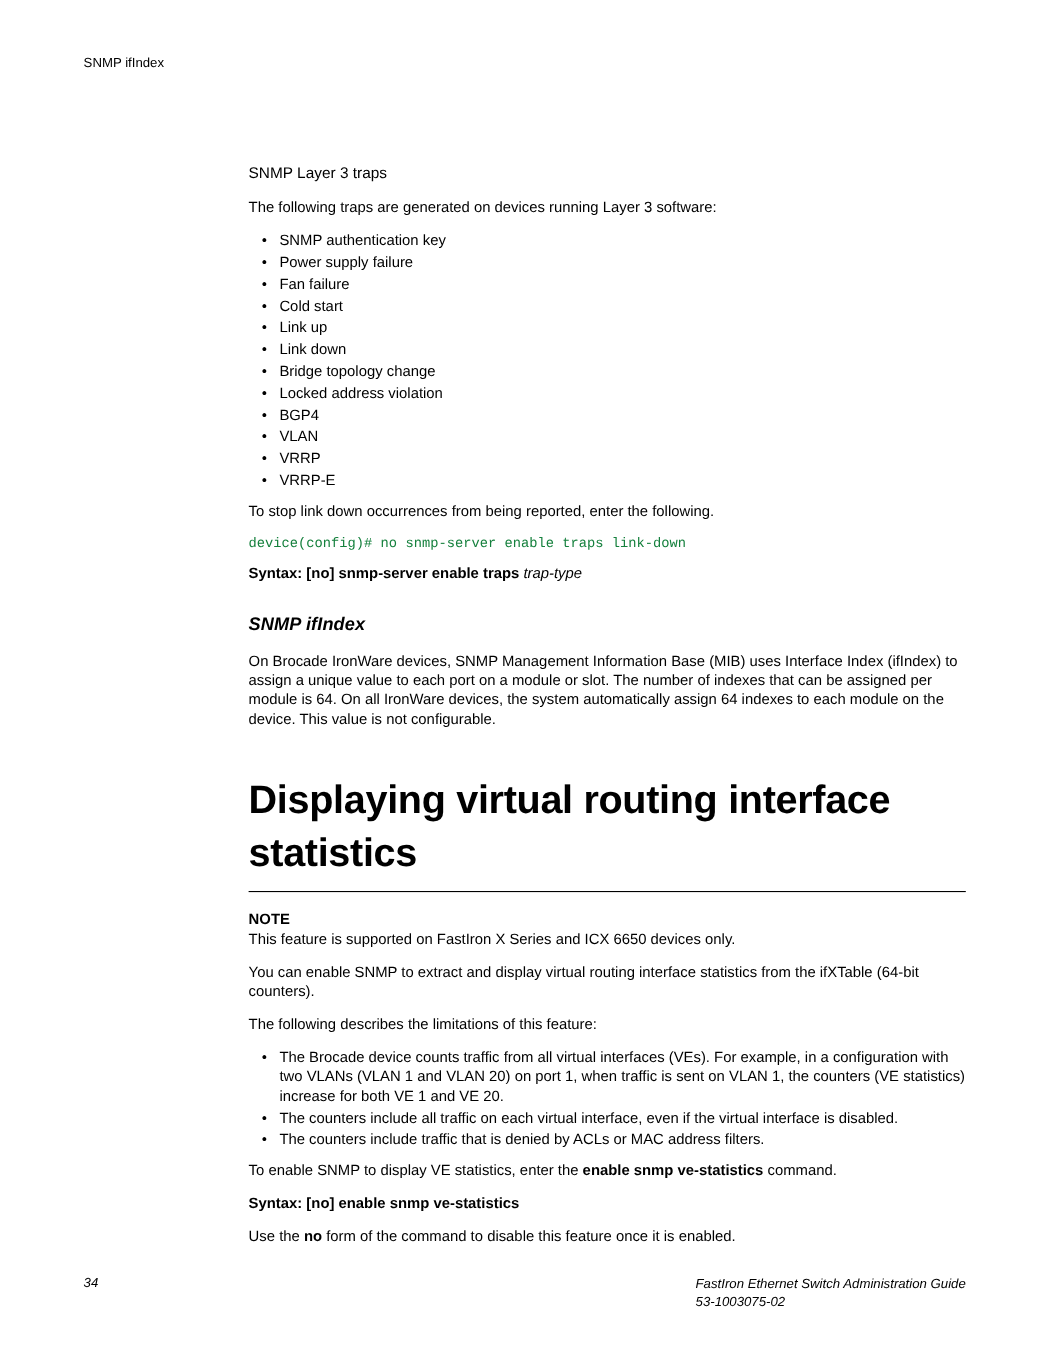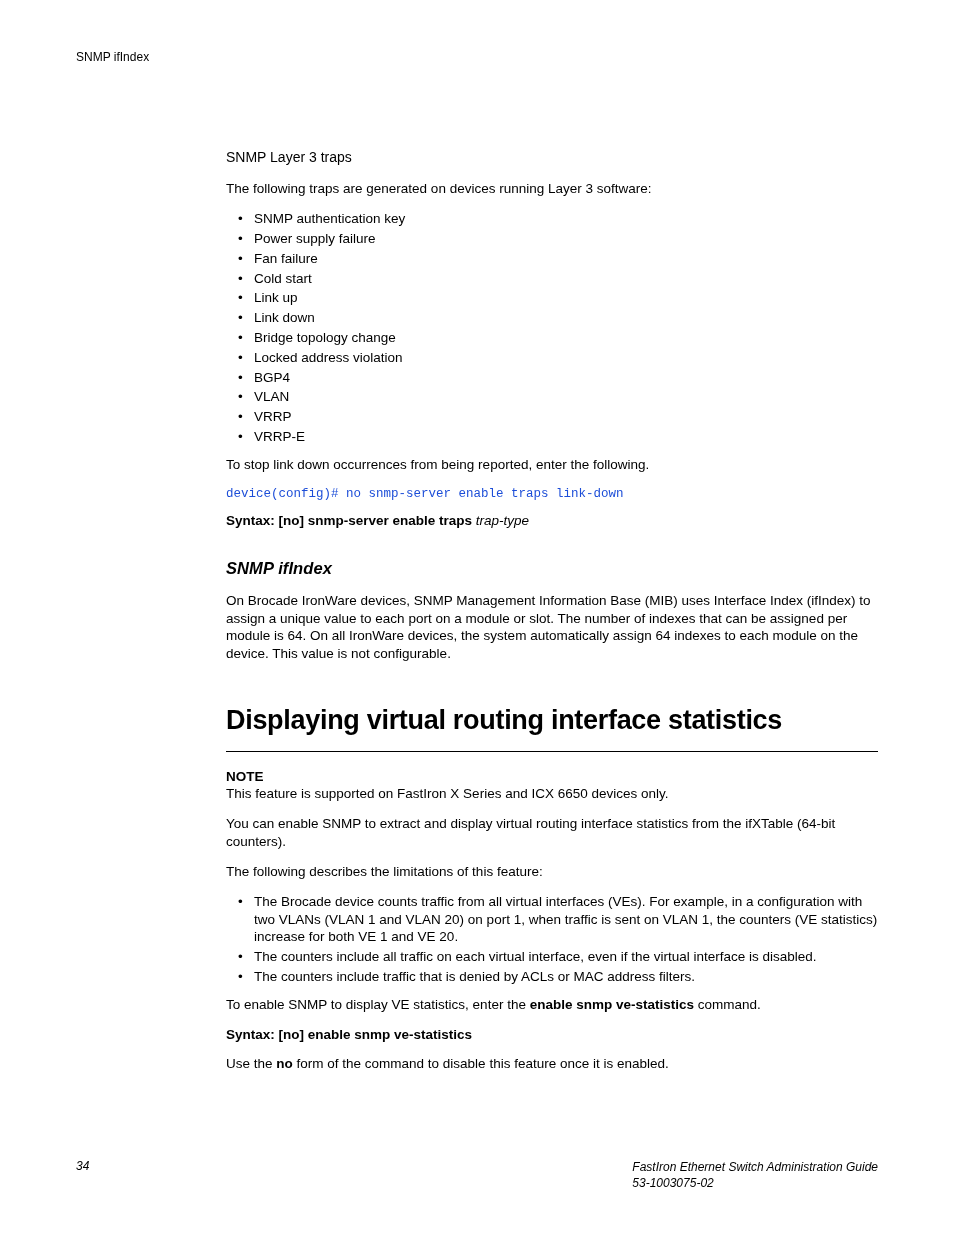--- a/index.html
+++ b/index.html
@@ -46,41 +46,41 @@
   }
   ul.bullets li::before {
     content: "•";
     position: absolute;
     left: -4px;
     top: 0;
   }
   .mono {
     font-family: "Courier New", Courier, monospace;
     font-size: 12.5px;
-    color: #1d4ed8;
+    color: #15803d;
     margin: 4px 0 10px 0;
   }
   .syntax {
     margin-bottom: 20px;
   }
   .syntax .bold { font-weight: bold; }
   .syntax .ital { font-style: italic; }
   .h2-italic {
     font-family: "Arial Black", Arial, sans-serif;
     font-style: italic;
     font-weight: 900;
     font-size: 16.5px;
     margin: 28px 0 12px 0;
     letter-spacing: 0.1px;
   }
   .h1-cond {
     font-family: "Arial Narrow", Arial, sans-serif;
     font-stretch: condensed;
     font-weight: bold;
-    font-size: 27px;
+    font-size: 36px;
     margin: 40px 0 12px 0;
     letter-spacing: -0.3px;
   }
   hr.rule {
     border: none;
     border-top: 1.4px solid #000;
     margin: 6px 0 16px 0;
   }
   .note-label {
     font-weight: bold;

